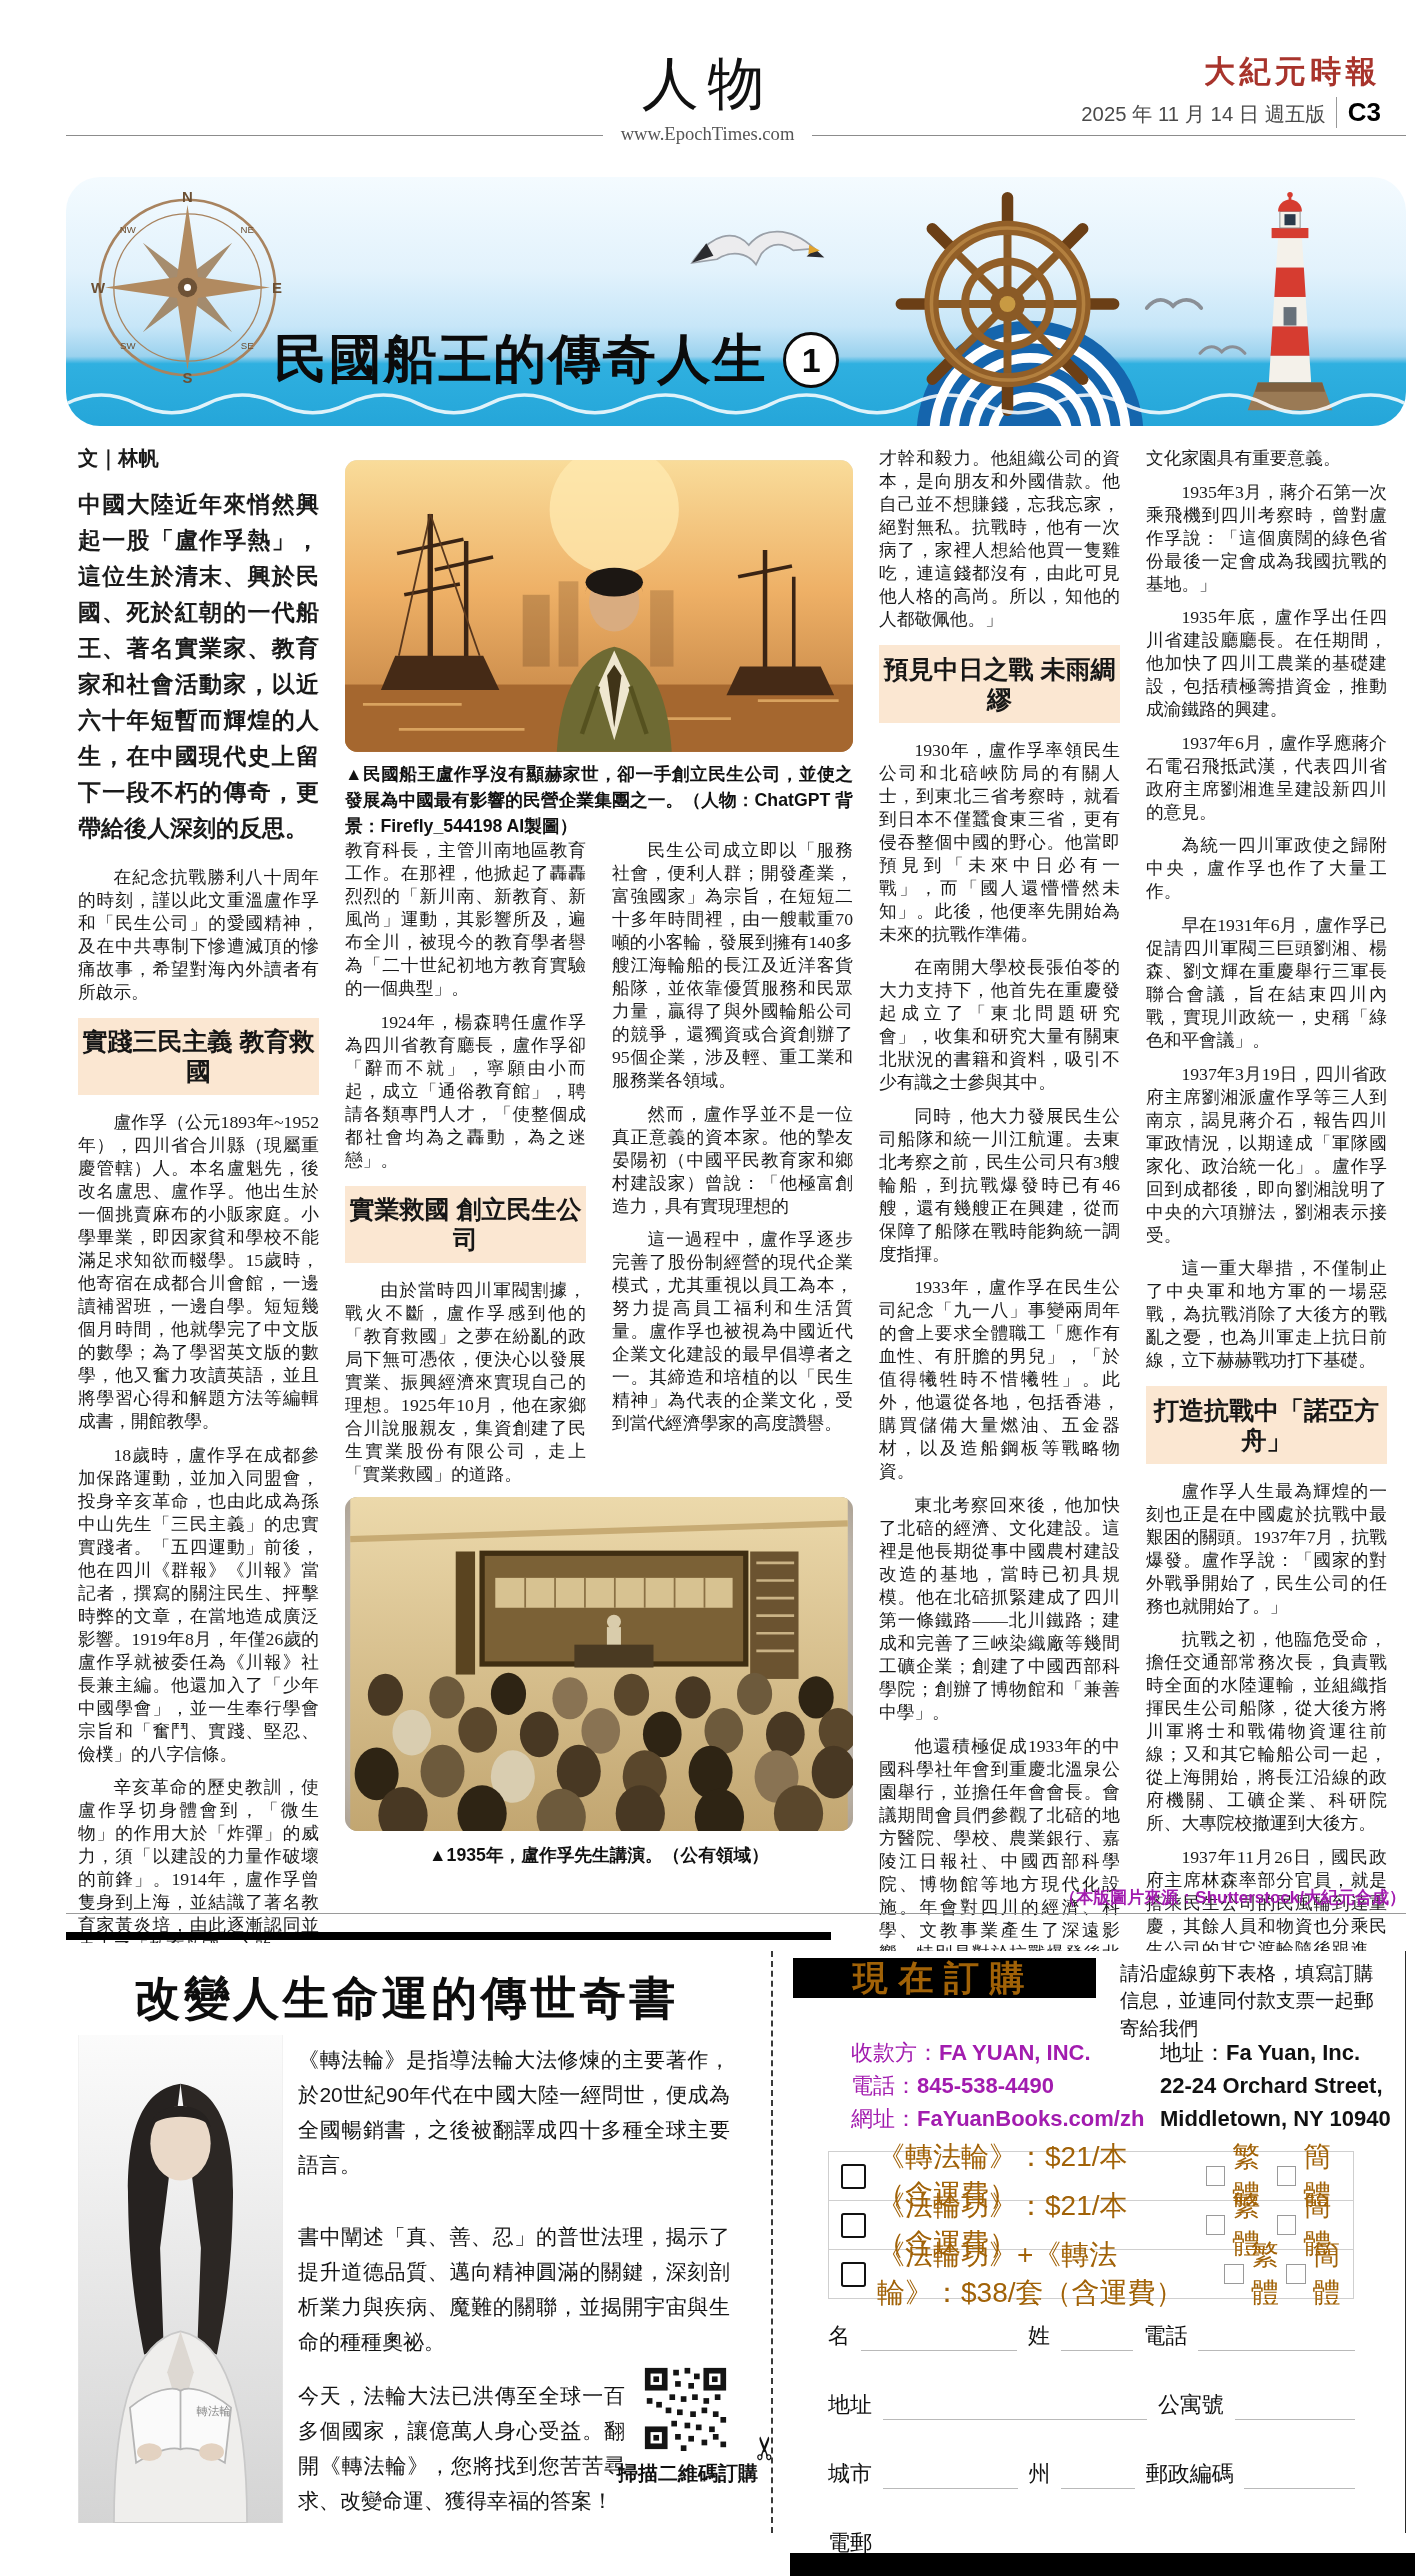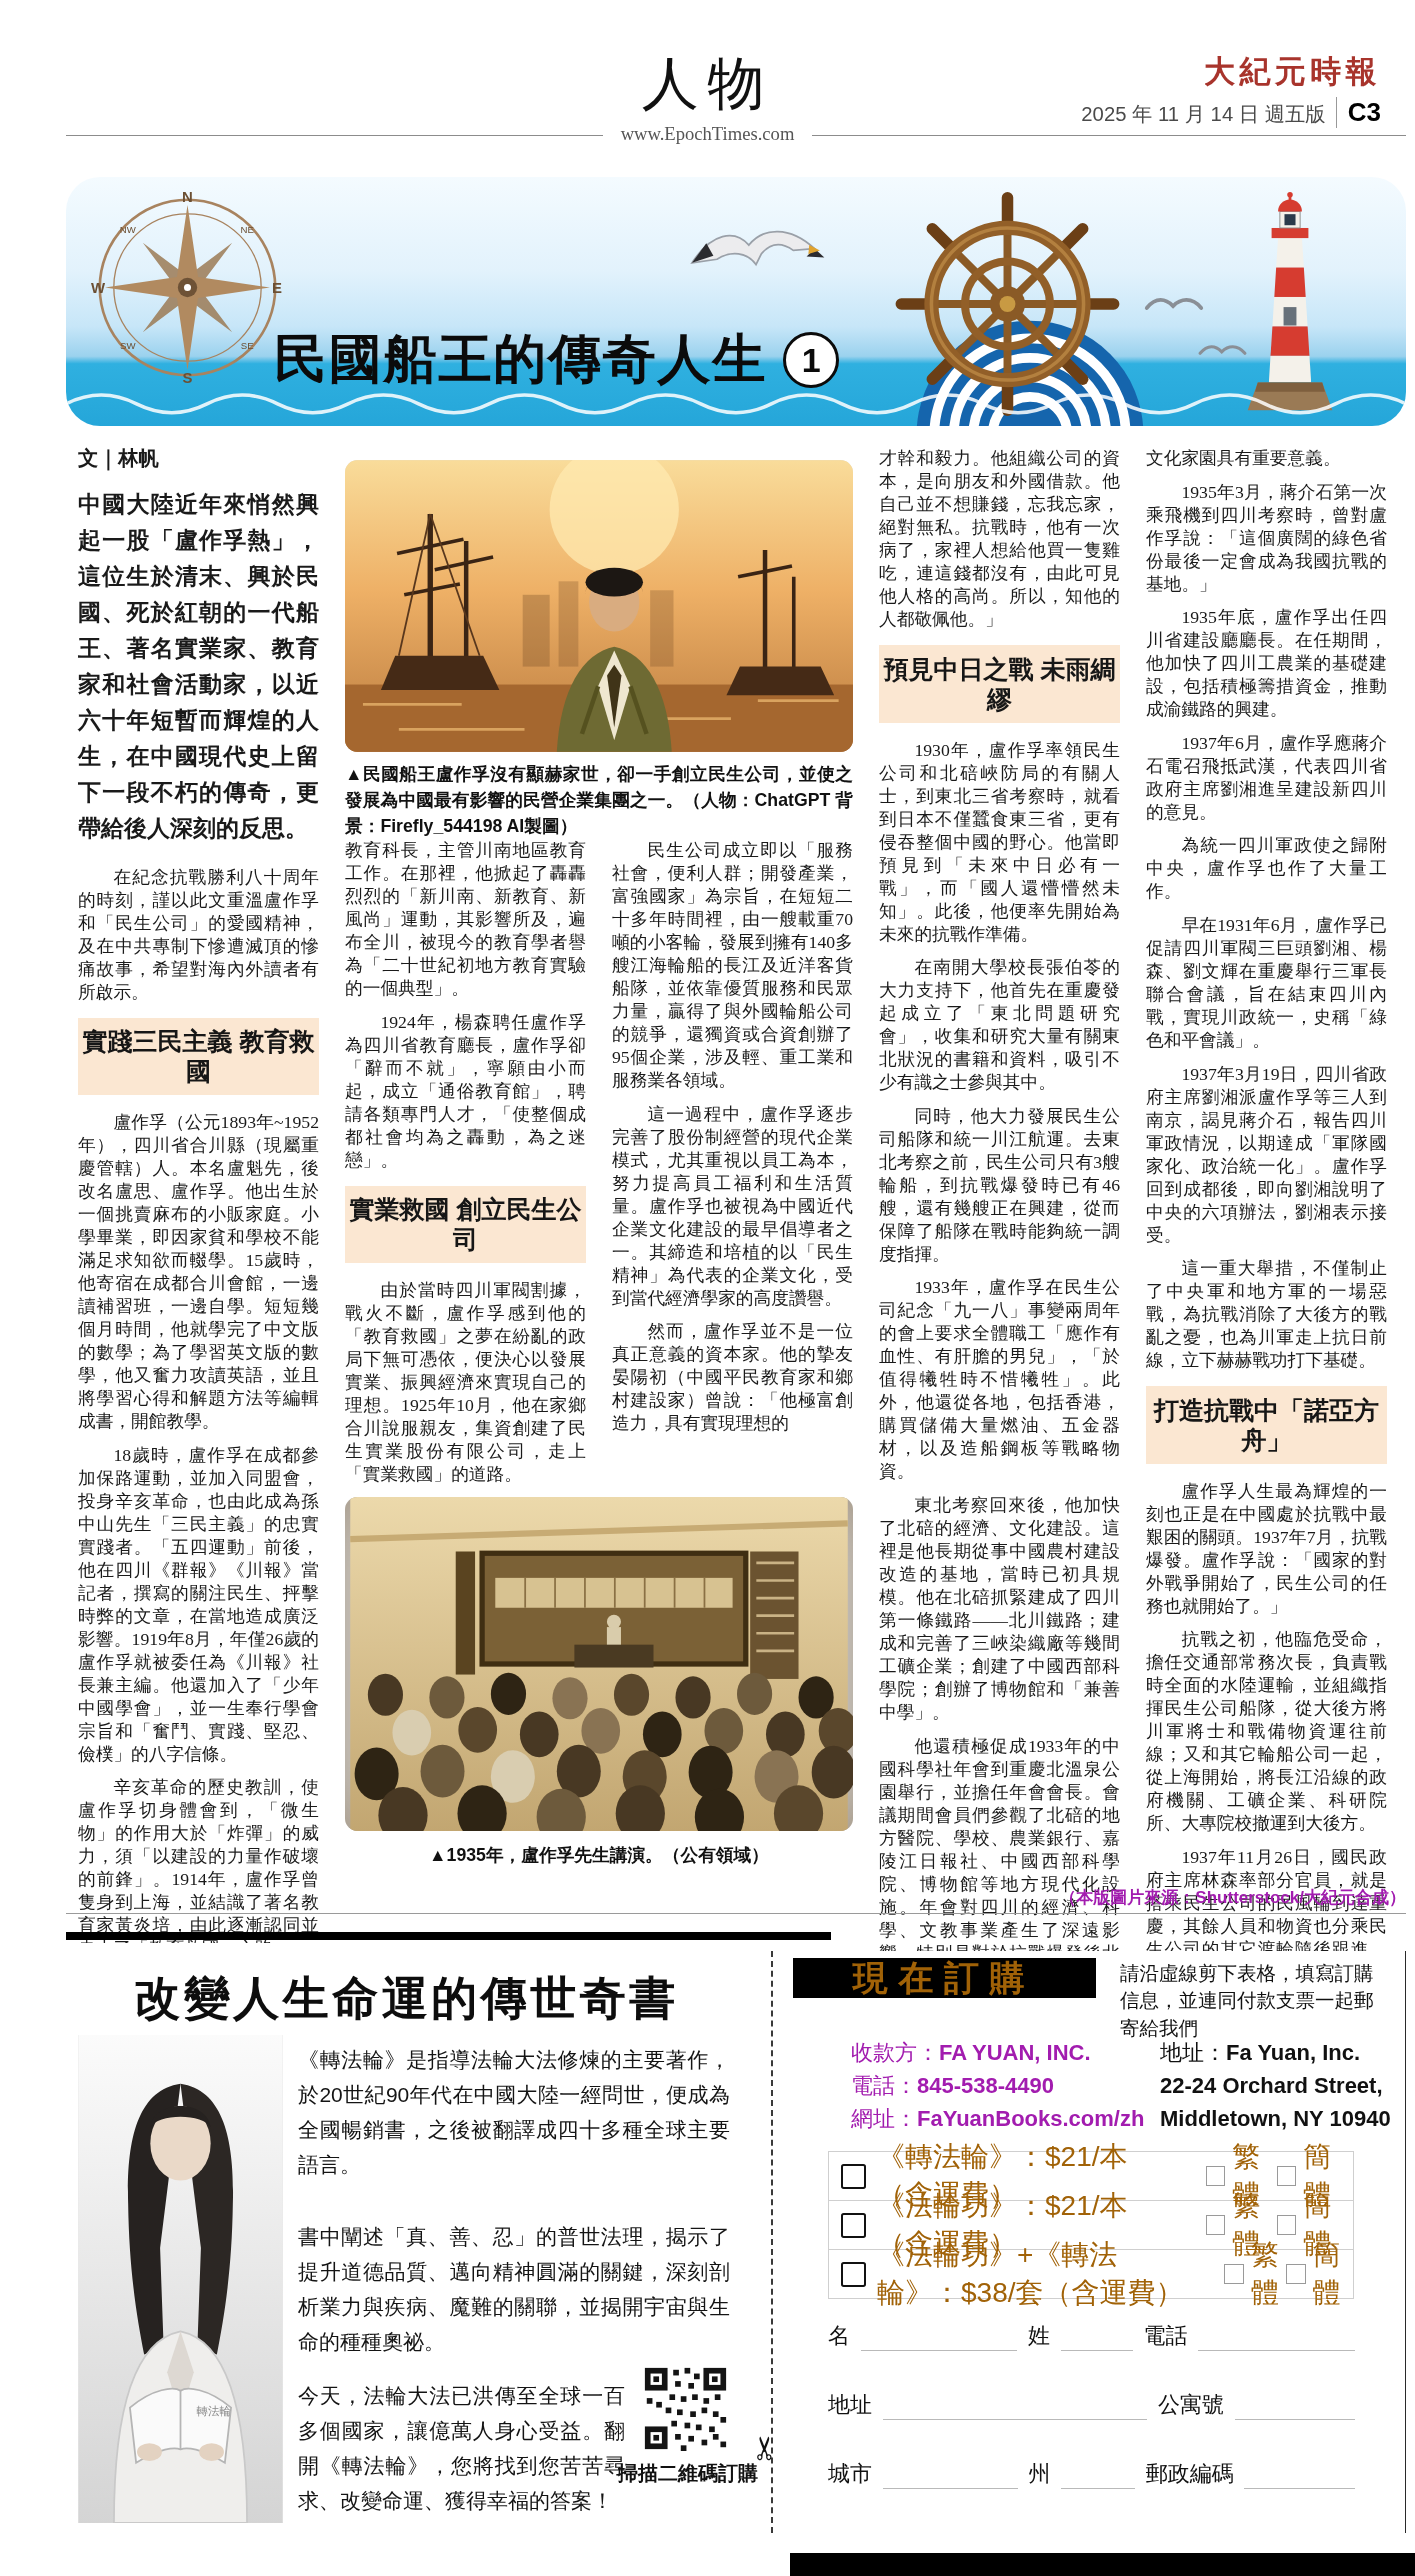--- a/index.html
+++ b/index.html
@@ -336,22 +336,22 @@
 
   <div class="abs col col2">
     <div class="para cont">教育科長，主管川南地區教育工作。在那裡，他掀起了轟轟烈烈的「新川南、新教育、新風尚」運動，其影響所及，遍布全川，被現今的教育學者譽為「二十世紀初地方教育實驗的一個典型」。</div>
     <div class="para">1924年，楊森聘任盧作孚為四川省教育廳長，盧作孚卻「辭而不就」，寧願由小而起，成立「通俗教育館」，聘請各類專門人才，「使整個成都社會均為之轟動，為之迷戀」。</div>
     <div class="sec-heading">實業救國 創立民生公司</div>
     <div class="para">由於當時四川軍閥割據，戰火不斷，盧作孚感到他的「教育救國」之夢在紛亂的政局下無可憑依，便決心以發展實業、振興經濟來實現自己的理想。1925年10月，他在家鄉合川說服親友，集資創建了民生實業股份有限公司，走上「實業救國」的道路。</div>
   </div>
 
   <div class="abs col col3">
     <div class="para">民生公司成立即以「服務社會，便利人群；開發產業，富強國家」為宗旨，在短短二十多年時間裡，由一艘載重70噸的小客輪，發展到擁有140多艘江海輪船的長江及近洋客貨船隊，並依靠優質服務和民眾力量，贏得了與外國輪船公司的競爭，還獨資或合資創辦了95個企業，涉及輕、重工業和服務業各領域。</div>
+    <div class="para">然而，盧作孚並不是一位真正意義的資本家。他的摯友晏陽初（中國平民教育家和鄉村建設家）曾說：「他極富創造力，具有實現理想的</div>
     <div class="para">這一過程中，盧作孚逐步完善了股份制經營的現代企業模式，尤其重視以員工為本，努力提高員工福利和生活質量。盧作孚也被視為中國近代企業文化建設的最早倡導者之一。其締造和培植的以「民生精神」為代表的企業文化，受到當代經濟學家的高度讚譽。</div>
-    <div class="para">然而，盧作孚並不是一位真正意義的資本家。他的摯友晏陽初（中國平民教育家和鄉村建設家）曾說：「他極富創造力，具有實現理想的</div>
   </div>
 
   <div class="abs col col4">
     <div class="para cont">才幹和毅力。他組織公司的資本，是向朋友和外國借款。他自己並不想賺錢，忘我忘家，絕對無私。抗戰時，他有一次病了，家裡人想給他買一隻雞吃，連這錢都沒有，由此可見他人格的高尚。所以，知他的人都敬佩他。」</div>
     <div class="sec-heading">預見中日之戰 未雨綢繆</div>
     <div class="para">1930年，盧作孚率領民生公司和北碚峽防局的有關人士，到東北三省考察時，就看到日本不僅蠶食東三省，更有侵吞整個中國的野心。他當即預見到「未來中日必有一戰」，而「國人還懵懵然未知」。此後，他便率先開始為未來的抗戰作準備。</div>
     <div class="para">在南開大學校長張伯苓的大力支持下，他首先在重慶發起成立了「東北問題研究會」，收集和研究大量有關東北狀況的書籍和資料，吸引不少有識之士參與其中。</div>
     <div class="para">同時，他大力發展民生公司船隊和統一川江航運。去東北考察之前，民生公司只有3艘輪船，到抗戰爆發時已有46艘，還有幾艘正在興建，從而保障了船隊在戰時能夠統一調度指揮。</div>
     <div class="para">1933年，盧作孚在民生公司紀念「九一八」事變兩周年的會上要求全體職工「應作有血性、有肝膽的男兒」，「於值得犧牲時不惜犧牲」。此外，他還從各地，包括香港，購買儲備大量燃油、五金器材，以及造船鋼板等戰略物資。</div>
     <div class="para">東北考察回來後，他加快了北碚的經濟、文化建設。這裡是他長期從事中國農村建設改造的基地，當時已初具規模。他在北碚抓緊建成了四川第一條鐵路——北川鐵路；建成和完善了三峽染織廠等幾間工礦企業；創建了中國西部科學院；創辦了博物館和「兼善中學」。</div>
@@ -522,20 +522,24 @@
         <span class="f-line" style="flex:1;"></span>
       </div>
       <div class="f-row">
         <span>城市</span>
         <span class="f-line" style="flex:1.1;"></span>
         <span>州</span>
         <span class="f-line" style="flex:0.6;"></span>
         <span>郵政編碼</span>
         <span class="f-line" style="flex:0.9;"></span>
       </div>
+      <div class="f-row">
+        <span>電郵</span>
+        <span class="f-line" style="flex:1;"></span>
+      </div>
     </div>
 
     <div class="abs scissors">✂</div>
   </div>
 
   <div class="abs bottom-bar"></div>
 
 </div>
 
 

